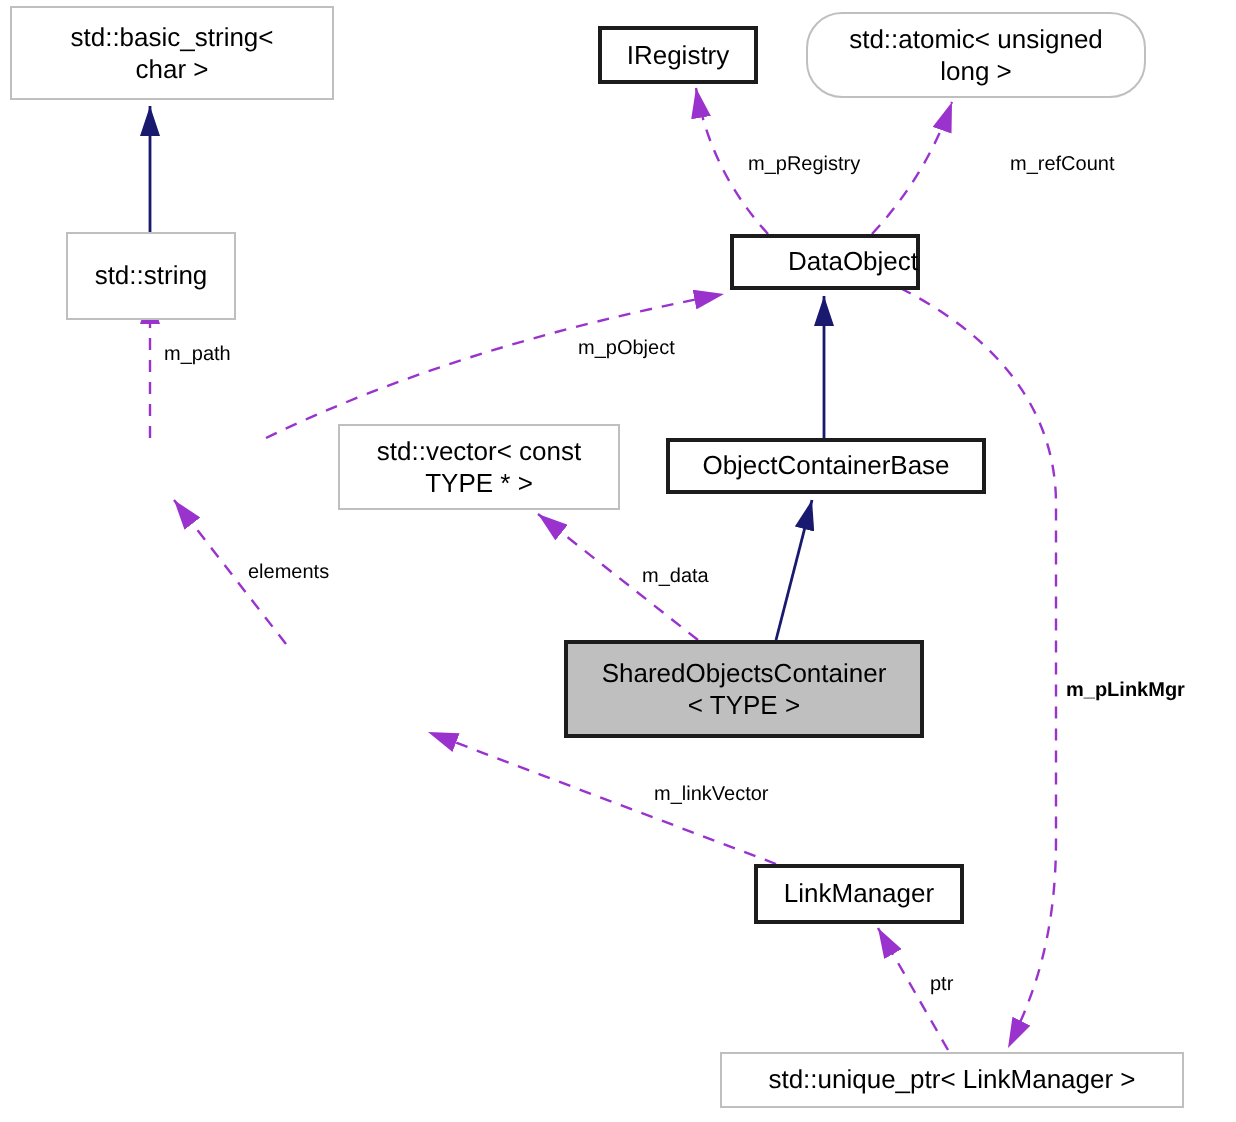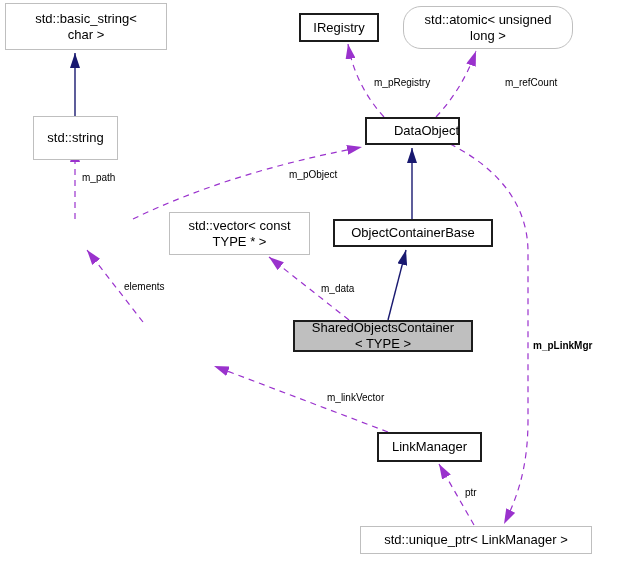--- a/index.html
+++ b/index.html
@@ -71,21 +71,21 @@
   <div class="node external" style="left:33px;top:116px;width:85px;height:44px;">std::string</div>
 
   <div class="node linked" style="left:365px;top:117px;width:95px;height:28px;padding-left:28px;">DataObject</div>
 
 
   <div class="node external" style="left:169px;top:212px;width:141px;height:43px;">std::vector&lt; const
 TYPE * &gt;</div>
 
   <div class="node linked" style="left:333px;top:219px;width:160px;height:28px;">ObjectContainerBase</div>
 
-  <div class="node main" style="left:293px;top:320px;width:180px;height:32px;">SharedObjectsContainer
+  <div class="node main" style="left:282px;top:320px;width:180px;height:49px;">SharedObjectsContainer
 &lt; TYPE &gt;</div>
 
 
   <div class="node linked" style="left:377px;top:432px;width:105px;height:30px;">LinkManager</div>
 
   <div class="node external" style="left:360px;top:526px;width:232px;height:28px;">std::unique_ptr&lt; LinkManager &gt;</div>
 
   <div class="edge-label" style="left:82px;top:171px;">m_path</div>
   <div class="edge-label" style="left:289px;top:168px;">m_pObject</div>
   <div class="edge-label" style="left:374px;top:76px;">m_pRegistry</div>

